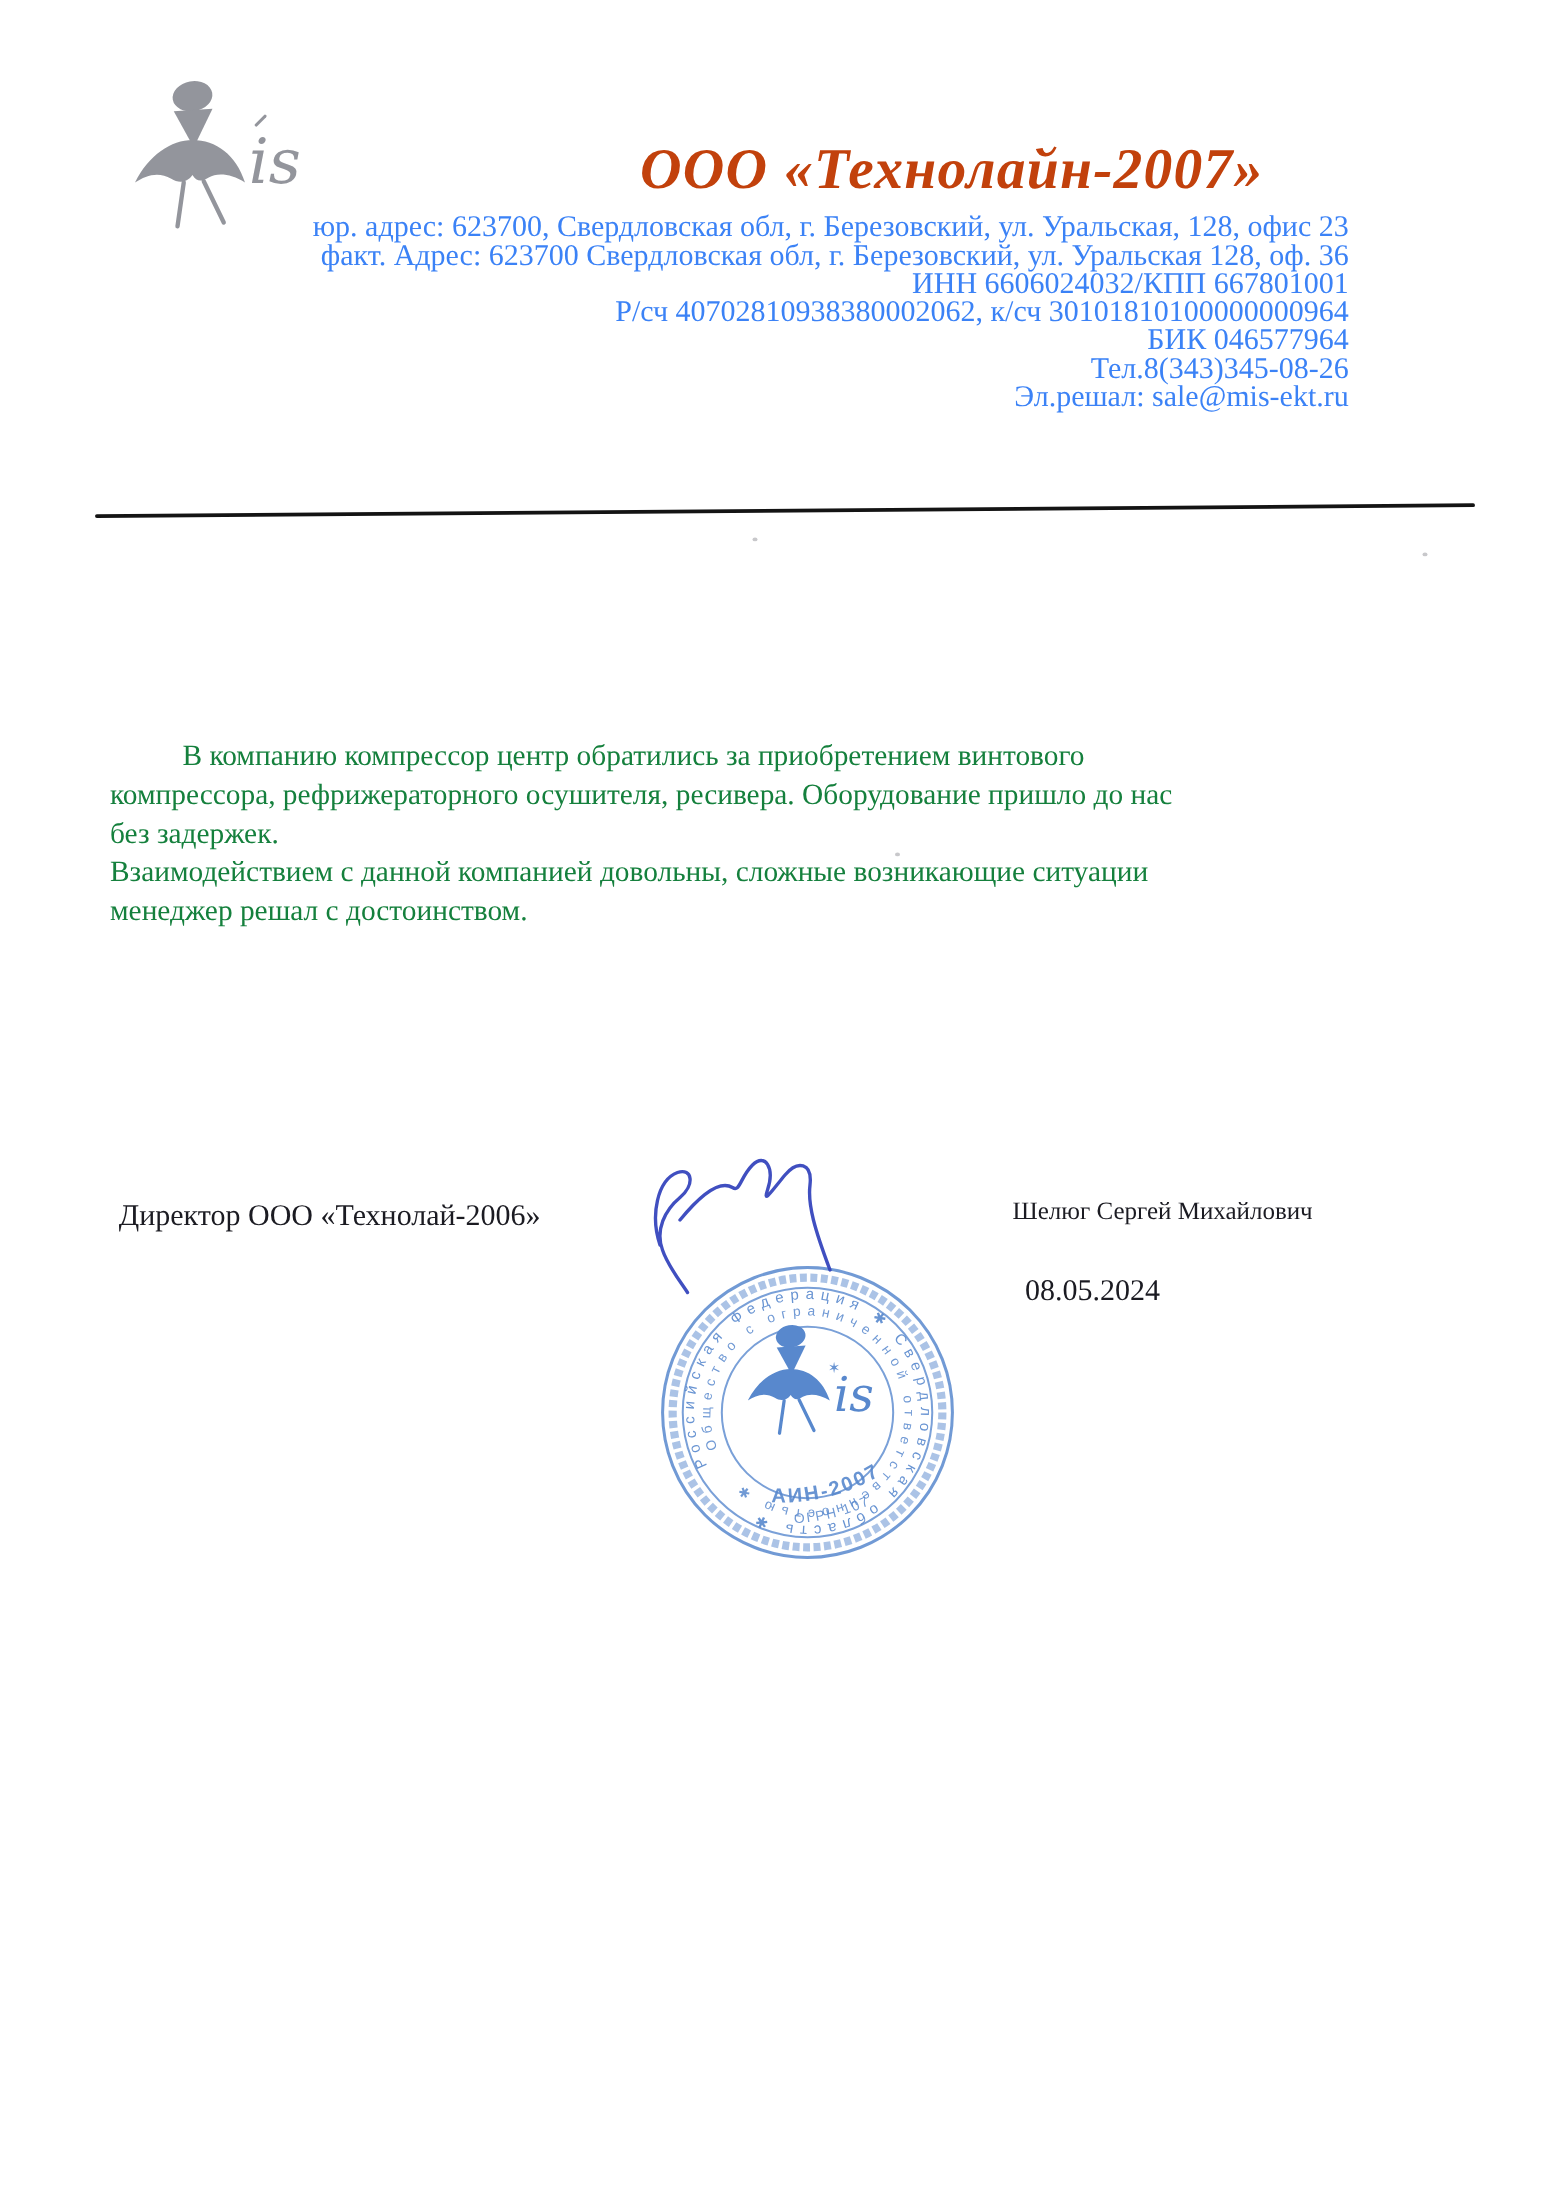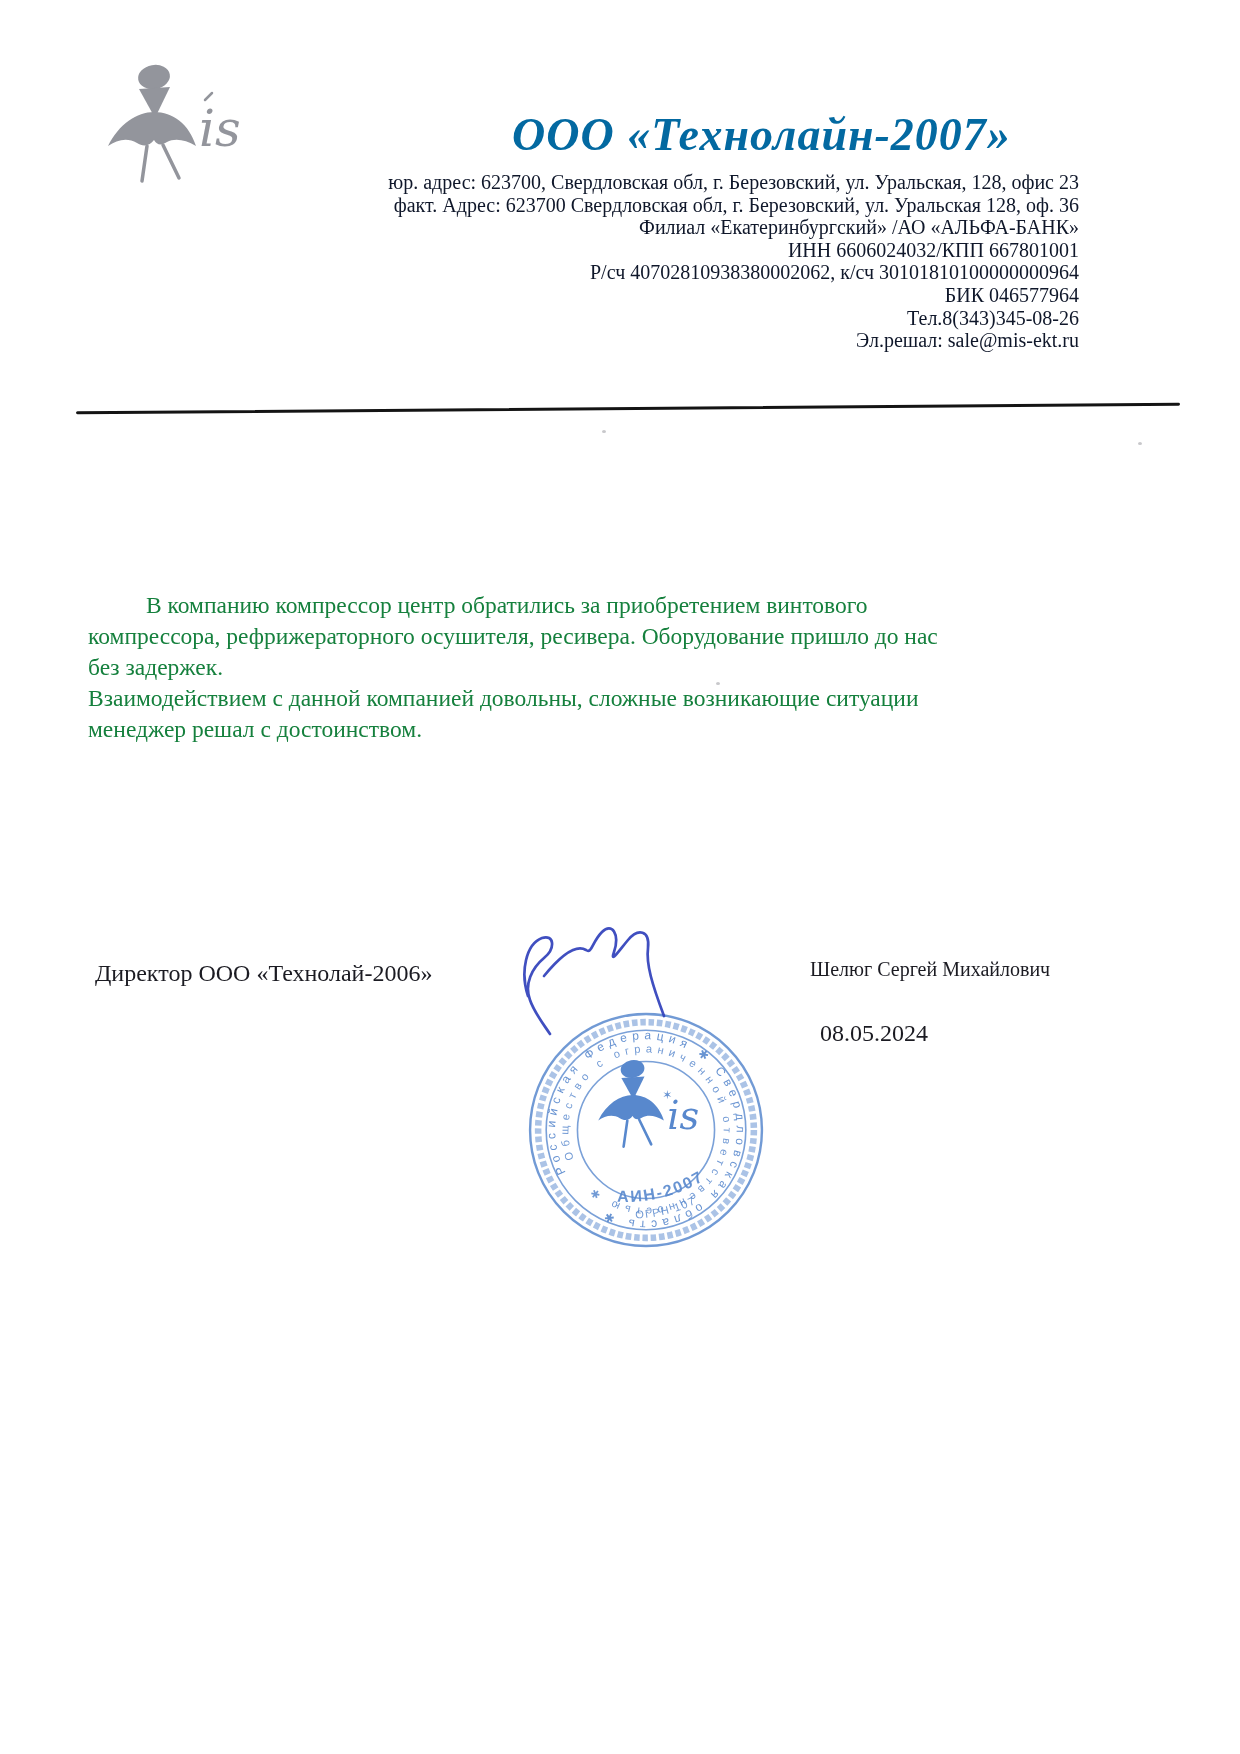--- a/index.html
+++ b/index.html
@@ -7,25 +7,25 @@
     position:relative;width:1240px;height:1754px;margin:0 auto;
     background:#ffffff;overflow:hidden;
     font-family:"Liberation Serif", serif;color:#1b1b22;
   }
   
   .logo{position:absolute;left:95px;top:52px;width:170px;height:145px;color:#85878f;opacity:.88;}
   
   .title{
     position:absolute;left:512px;top:108px;margin:0;
     font-size:46px;font-weight:bold;font-style:italic;letter-spacing:1px;
-    color:#0369a1;white-space:nowrap;
+    color:#c2410c;white-space:nowrap;
   }
   .details{
     position:absolute;right:161px;top:171px;text-align:right;
-    font-size:20px;line-height:22.6px;color:#0f172a;white-space:nowrap;
+    font-size:24px;line-height:22.6px;color:#3b82f6;white-space:nowrap;
   }
   .rule{
     position:absolute;left:76px;top:407px;width:1104px;height:3px;
     background:#141414;transform:rotate(-0.45deg);border-radius:2px;
   }
   
   .bodytext{
     position:absolute;left:88px;top:590px;width:980px;
     font-size:23.5px;line-height:31px;color:#15803d;
   }
@@ -60,21 +60,20 @@
     </defs>
     <use href="#dancer"></use>
     <path d="M110,48 L117,41" stroke="currentColor" stroke-width="2.5" stroke-linecap="round"></path>
     <text x="104" y="94" font-size="50">is</text>
   </svg>
 
   <h1 class="title">ООО «Технолайн-2007»</h1>
   <div class="details">
     <div class="dline">юр. адрес: 623700, Свердловская обл, г. Березовский, ул. Уральская, 128, офис 23</div>
     <div class="dline">факт. Адрес: 623700 Свердловская обл, г. Березовский, ул. Уральская 128, оф. 36</div>
-    <div class="dline">Филиал «Екатеринбургский» /АО «АЛЬФА-БАНК»</div>
     <div class="dline">ИНН 6606024032/КПП 667801001</div>
     <div class="dline">Р/сч 40702810938380002062, к/сч 30101810100000000964</div>
     <div class="dline">БИК 046577964</div>
     <div class="dline">Тел.8(343)345-08-26</div>
     <div class="dline">Эл.решал: sale@mis-ekt.ru</div>
   </div>
 
   <div class="rule"></div>
 
   <div class="bodytext">

